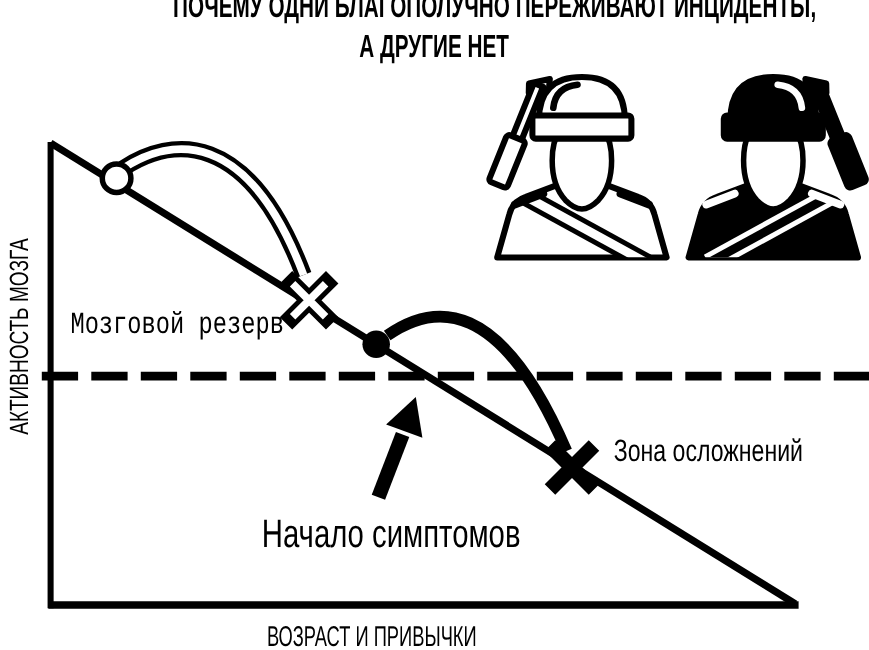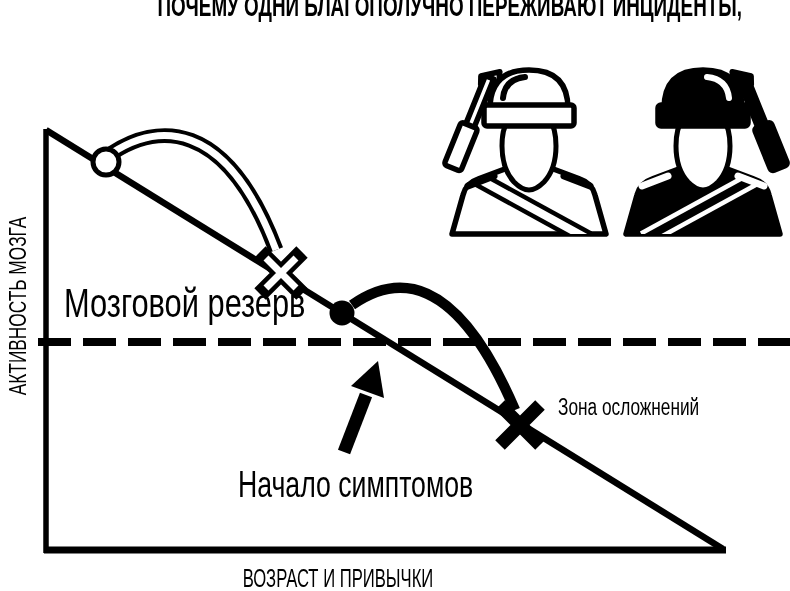--- a/index.html
+++ b/index.html
@@ -16,24 +16,24 @@
          font-size:29px;line-height:37px;}
   #title .sqc{transform:scaleX(0.65);}
 
   #y-axis-label{left:-82px;top:318px;width:200px;height:24px;text-align:center;
                 font-size:24px;transform:rotate(-90deg);}
   #y-axis-label .sqc{transform:scaleX(0.72);}
 
   #x-axis-label{left:138px;top:565px;width:400px;text-align:center;font-size:26px;}
   #x-axis-label .sqc{transform:scaleX(0.64);}
 
-  #brain-reserve-label{left:64px;top:283px;font-size:40px;}
+  #brain-reserve-label{left:64px;top:283px;font-size:28px;font-family:Liberation Mono, monospace;}
   #brain-reserve-label .sq{transform:scaleX(0.77);}
 
-  #complication-zone-label{left:558px;top:396px;font-size:23px;text-align:right;}
+  #complication-zone-label{left:558px;top:396px;font-size:28px;text-align:right;}
   #complication-zone-label .sq{transform:scaleX(0.75);}
 
   #symptom-onset-label{left:238px;top:467px;font-size:36px;}
   #symptom-onset-label .sq{transform:scaleX(0.74);}
 
   svg{position:absolute;left:0;top:0;}
 
   
   .soldier-outline .s-solid{fill:#fff;stroke:#000;stroke-width:5.5;stroke-linejoin:round;}
   .soldier-filled  .s-solid{fill:#000;stroke:#000;stroke-width:5.5;stroke-linejoin:round;}
@@ -118,20 +118,21 @@
     <path class="s-face" d="M56,84 Q56,48 83,48 Q110,48 110,84 Q110,107 98,120 Q90,128 83,128 Q76,128 68,120 Q56,107 56,84 Z"></path>
     <path class="s-solid" d="M44,47 Q44,8 83,8 Q122,8 122,47 Z"></path>
     <rect class="s-solid" x="38" y="43" width="90" height="21" rx="3"></rect>
     <path class="s-accent" d="M57,36 Q59,17 79,15" stroke-width="6" fill="none" stroke-linecap="round"></path>
     <path class="s-accent" d="M22,124 L48,114 M118,114 L144,124" stroke-width="7" fill="none" stroke-linecap="round"></path>
   </g>
 </svg>
 
 <div id="title" class="lbl">
   <div><span class="sqc">ПОЧЕМУ ОДНИ БЛАГОПОЛУЧНО ПЕРЕЖИВАЮТ ИНЦИДЕНТЫ,</span></div>
+  <div><span class="sqc">А ДРУГИЕ НЕТ</span></div>
 </div>
 
 <div id="y-axis-label" class="lbl">
   <span class="sqc">АКТИВНОСТЬ МОЗГА</span>
 </div>
 
 <div id="x-axis-label" class="lbl">
   <span class="sqc">ВОЗРАСТ И ПРИВЫЧКИ</span>
 </div>
 

